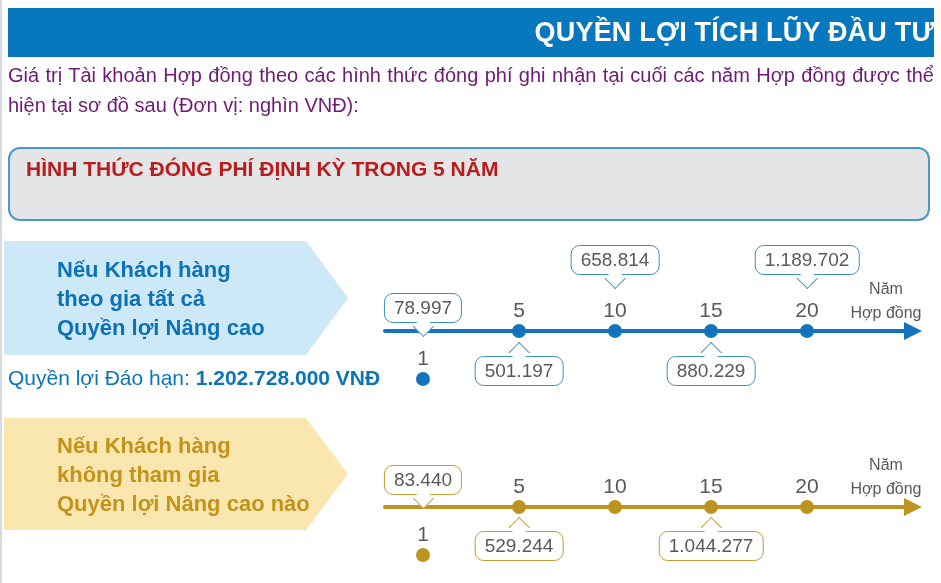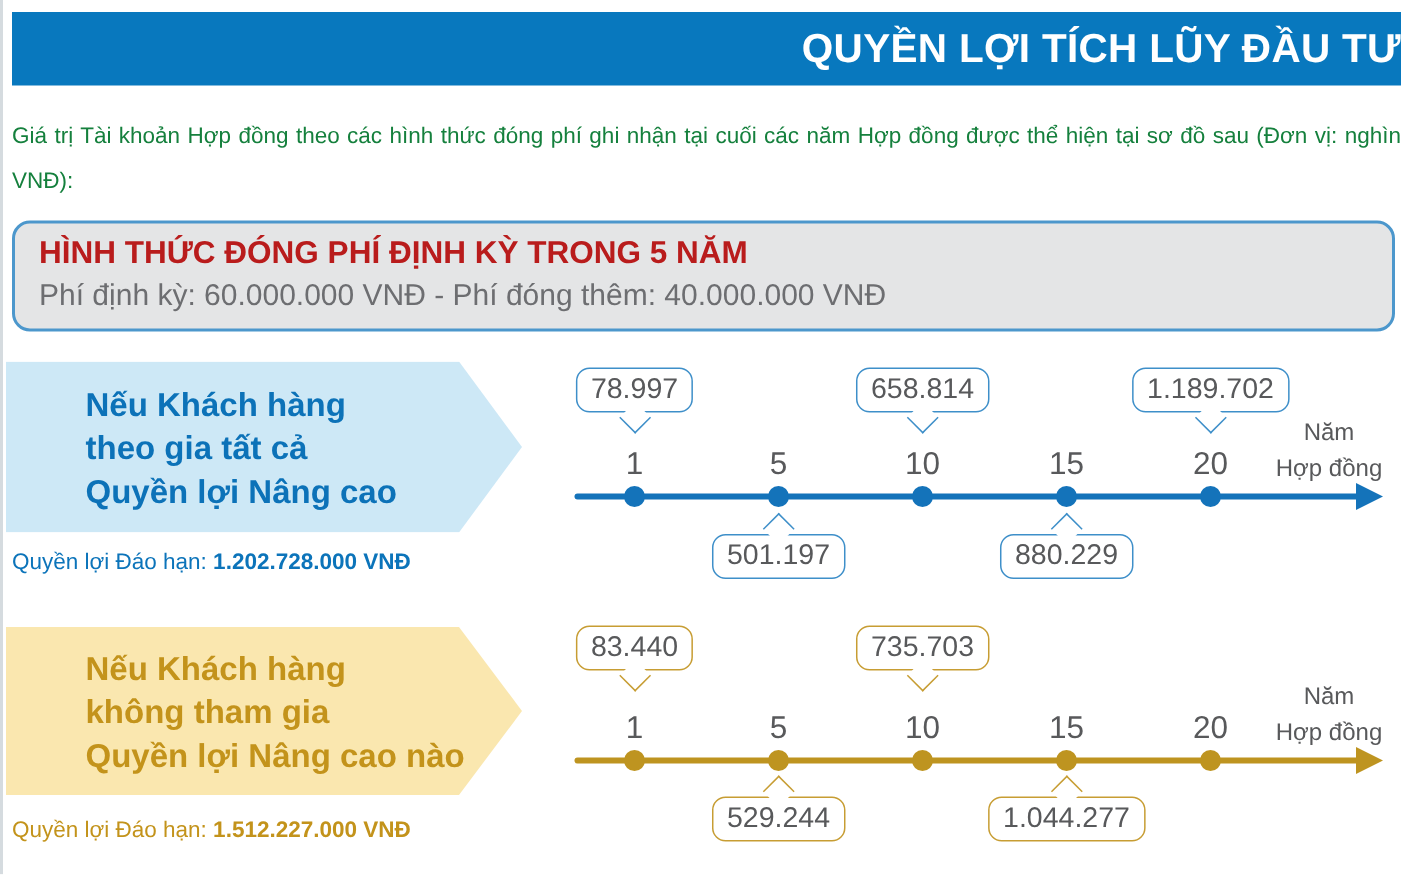--- a/index.html
+++ b/index.html
@@ -11,22 +11,22 @@
 
   
   .header-bar{
     position:absolute;left:8px;top:8px;width:926px;height:49px;background:#0878BE;
     display:flex;align-items:center;justify-content:flex-end;
   }
   .header-title{color:#fff;font-weight:bold;font-size:27px;letter-spacing:.2px;}
 
   
   .intro{
-    position:absolute;left:8px;top:76px;width:926px;margin:0;
-    font-size:15px;line-height:30px;color:#15803d;text-align:justify;
+    position:absolute;left:8px;top:60px;width:926px;margin:0;
+    font-size:20px;line-height:30px;color:#701a75;text-align:justify;
   }
 
   
   .payment-box{
     position:absolute;left:8px;top:147px;width:922px;height:74px;box-sizing:border-box;
     background:#E4E5E6;border:2px solid #4C97CC;border-radius:12px;padding:8px 16px 0 16px;
   }
   .pb-title{font-size:21px;font-weight:bold;color:#b91c1c;}
   .pb-sub{font-size:20px;color:#6D6E71;margin-top:5px;}
 
@@ -62,21 +62,21 @@
   .s2 .tl-arrow{left:521px;top:83px;border-left:18px solid #BE9420;}
 
   .dot{position:absolute;width:14px;height:14px;border-radius:50%;margin-left:-7px;}
   .s1 .dot{top:83px;background:#1473BA;}
   .s2 .dot{top:85px;background:#BE9420;}
 
   .year{position:absolute;transform:translateX(-50%);font-size:21px;color:#58595B;}
   .s1 .year{top:57px;}
   .s2 .year{top:59px;}
 
-  .p1{left:40px;}.p2{left:136px;}.p3{left:232px;}.p4{left:328px;}.p5{left:424px;}
+  .p1{left:40px;margin-top:48px;}.p2{left:136px;}.p3{left:232px;}.p4{left:328px;}.p5{left:424px;}
 
   
   .callout{
     position:absolute;transform:translateX(-50%);background:#fff;border-radius:9px;
     font-size:19px;color:#58595B;padding:3px 9px;white-space:nowrap;z-index:2;
   }
   .s1 .callout{border:1.5px solid #3E8FC9;}
   .s2 .callout{border:1.5px solid #C79D33;}
   .s1 .callout.top{top:4px;}
   .s2 .callout.top{top:2px;}
@@ -90,40 +90,39 @@
   .s1 .tail.up{border-left:1.5px solid #3E8FC9;border-top:1.5px solid #3E8FC9;}
   .s2 .tail.down{border-right:1.5px solid #C79D33;border-bottom:1.5px solid #C79D33;}
   .s2 .tail.up{border-left:1.5px solid #C79D33;border-top:1.5px solid #C79D33;}
 
   
   .axis{position:absolute;left:455px;width:96px;text-align:center;font-size:16px;line-height:24px;color:#58595B;}
   .s1 .axis{top:36px;}
   .s2 .axis{top:38px;}
 
   
-  .maturity{position:absolute;left:8px;font-size:15px;}
+  .maturity{position:absolute;left:8px;font-size:21px;}
   .s1 .maturity{top:125px;color:#0C74BA;}
   .s2 .maturity{top:130px;color:#C3931B;}
   .maturity b{font-weight:bold;}
 </style>
 </head>
 <body>
 
 <div class="page">
   <div class="left-rule"></div>
 
   <div class="header-bar">
     <span class="header-title">QUYỀN LỢI TÍCH LŨY ĐẦU TƯ</span>
   </div>
 
   <p class="intro">Giá trị Tài khoản Hợp đồng theo các hình thức đóng phí ghi nhận tại cuối các năm Hợp đồng được thể hiện tại sơ đồ sau (Đơn vị: nghìn VNĐ):</p>
 
   <div class="payment-box">
     <div class="pb-title">HÌNH THỨC ĐÓNG PHÍ ĐỊNH KỲ TRONG 5 NĂM</div>
-    <div class="pb-sub">Phí định kỳ: 60.000.000 VNĐ - Phí đóng thêm: 40.000.000 VNĐ</div>
   </div>
 
   <section class="scenario s1">
     <div class="band">
       <div class="band-bg"></div>
       <div class="band-text">
         <div>Nếu Khách hàng</div>
         <div>theo gia tất cả</div>
         <div>Quyền lợi Nâng cao</div>
       </div>
@@ -204,32 +203,25 @@
       <div class="year p5">20</div>
 
       <div class="callout top p1">
         <span>83.440</span>
         <span class="tail down"></span>
       </div>
       <div class="callout bottom p2">
         <span>529.244</span>
         <span class="tail up"></span>
       </div>
-      <div class="callout top p3">
-        <span>735.703</span>
-        <span class="tail down"></span>
-      </div>
       <div class="callout bottom p4">
         <span>1.044.277</span>
         <span class="tail up"></span>
       </div>
 
       <div class="axis">
         <div>Năm</div>
         <div>Hợp đồng</div>
       </div>
     </div>
 
-    <div class="maturity">
-      <span>Quyền lợi Đáo hạn: </span><b>1.512.227.000 VNĐ</b>
-    </div>
   </section>
 </div>
 
 </body></html>

